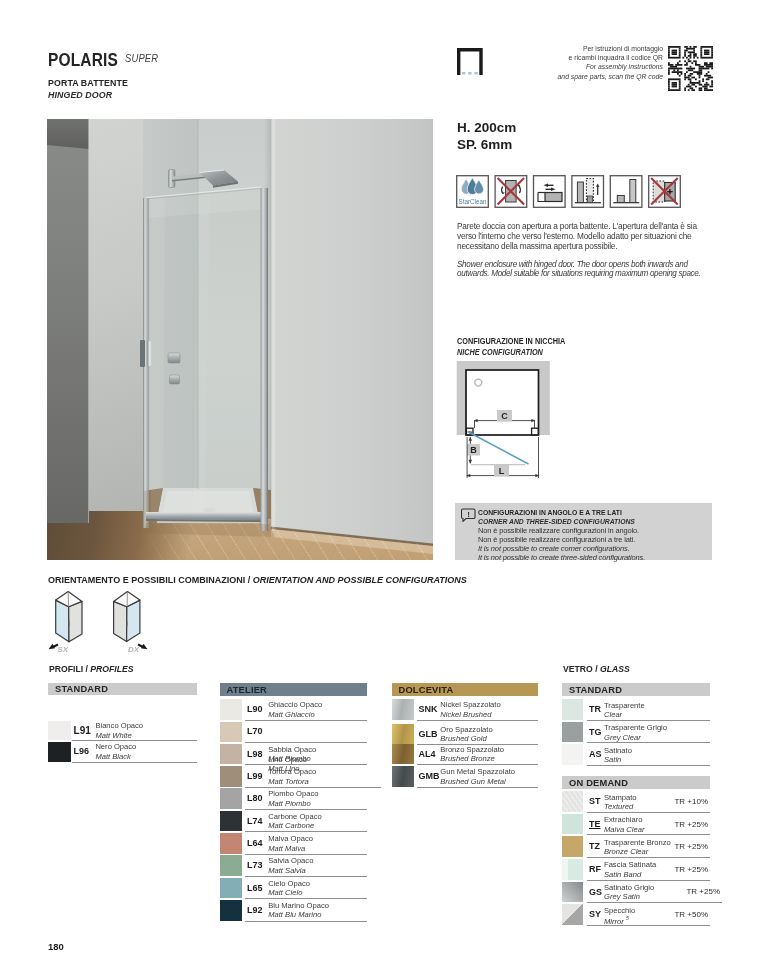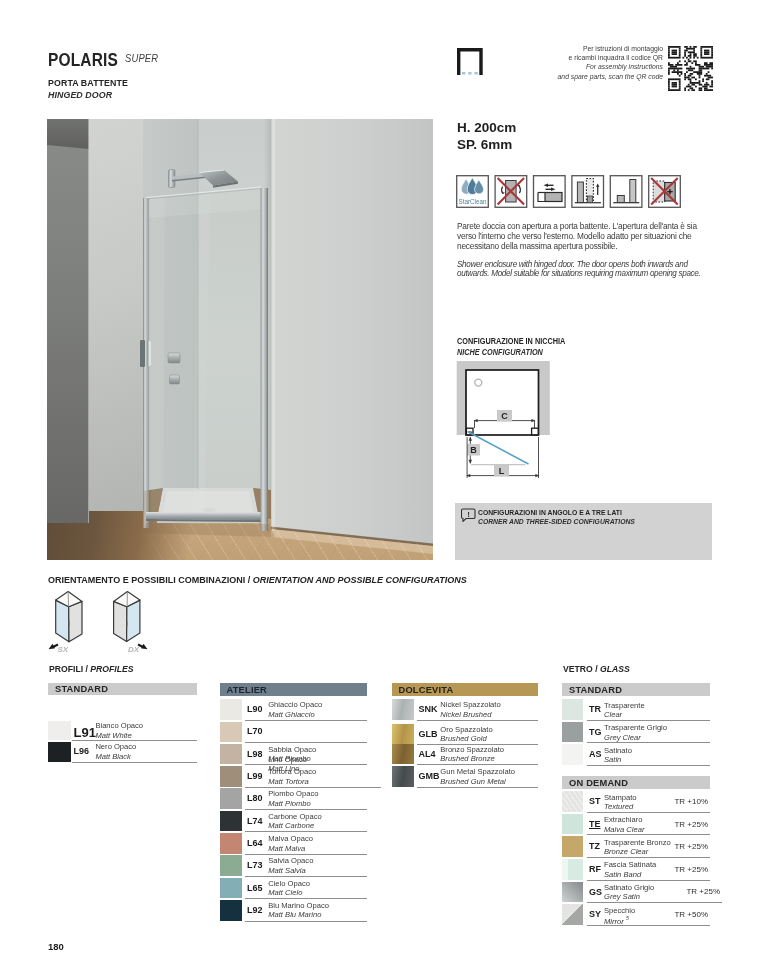--- a/index.html
+++ b/index.html
@@ -406,20 +406,21 @@
 </svg>
 
 <div class="abs" style="left:455px;top:503px;width:257px;height:57px;background:#d2d2d2;">
 
   <svg class="abs" style="left:6px;top:5px;" width="15" height="14" viewBox="0 0 15 14">
     <path d="M2.5 1 h10 a1.5 1.5 0 0 1 1.5 1.5 v6.5 a1.5 1.5 0 0 1 -1.5 1.5 h-7.5 l-3 2.8 v-2.8 h0 a1.5 1.5 0 0 1 -1.5 -1.5 v-6.5 a1.5 1.5 0 0 1 1.5 -1.5 z" fill="none" stroke="#2f2f2f" stroke-width="1.1"></path>
     <text x="7.5" y="8.6" font-size="8" font-weight="bold" fill="#2f2f2f" text-anchor="middle" font-family="Liberation Sans,sans-serif">!</text>
   </svg>
   <div class="abs b" style="left:23px;top:4.5px;font-size:7.9px;color:#242424;transform:scaleX(.86);transform-origin:left top;white-space:nowrap;">CONFIGURAZIONI IN ANGOLO E A TRE LATI</div>
   <div class="abs b i" style="left:23px;top:13.5px;font-size:7.9px;color:#2e2e2e;transform:scaleX(.86);transform-origin:left top;white-space:nowrap;">CORNER AND THREE-SIDED CONFIGURATIONS</div>
+  <div class="abs" style="left:23px;top:23px;font-size:7.5px;line-height:9px;color:#333;letter-spacing:-0.02em;">Non è possibile realizzare configurazioni in angolo.<br>Non è possibile realizzare configurazioni a tre lati.<br><span class="i">It is not possible to create corner configurations.<br>It is not possible to create three-sided configurations.</span></div>
 </div>
 
 <div class="abs b" style="left:48px;top:574.5px;font-size:9px;color:#242424;">ORIENTAMENTO E POSSIBILI COMBINAZIONI / <span class="i">ORIENTATION AND POSSIBLE CONFIGURATIONS</span></div>
 
 <svg class="abs" style="left:44px;top:589px;" width="52" height="66" viewBox="0 0 52 66">
 
   <polygon points="11.7,11.1 24.7,17.7 25,52.8 11.7,43.9" fill="#d4e7f1" stroke="#3a3a3a" stroke-width="1.2" stroke-linejoin="round"></polygon>
 
   <polygon points="24.7,17.7 38,12.4 38,45 25,52.8" fill="#e1e1df" stroke="#3a3a3a" stroke-width="1.2" stroke-linejoin="round"></polygon>
 
@@ -449,21 +450,21 @@
 
 <div class="abs b" style="left:49px;top:662.5px;font-size:9.6px;color:#242424;transform:scaleX(.9);transform-origin:left top;white-space:nowrap;">PROFILI / <span class="i">PROFILES</span></div>
 
 <div class="abs" style="left:48px;top:682.5px;width:149px;height:12.5px;background:#cbcbcb;">
       <span class="b" style="position:absolute;left:7px;top:1.5px;font-size:9.3px;color:#262626;letter-spacing:.2px;">STANDARD</span>
     </div>
 
 
 <div class="abs" style="left:48px;top:719.8px;width:149px;height:21.3px;">
 <div class="abs" style="left:0;top:.8px;width:22.7px;height:19.7px;background:#efeeec;"></div>
-<div class="abs b" style="left:25.6px;top:5.2px;font-size:13px;color:#1c1c1c;">L91</div>
+<div class="abs b" style="left:25.6px;top:5.2px;font-size:10px;color:#1c1c1c;">L91</div>
 <div class="abs" style="left:47.4px;top:1.3px;font-size:7.6px;line-height:9.4px;color:#3a3a3a;white-space:nowrap;">Bianco Opaco<br><span class="i">Matt White</span></div>
 <div class="abs" style="left:23.6px;right:0;top:20.5px;height:1px;background:#8e8e8e;"></div>
 </div>
 
 <div class="abs" style="left:48px;top:741.0999999999999px;width:149px;height:21.3px;">
 <div class="abs" style="left:0;top:.8px;width:22.7px;height:19.7px;background:#1d2123;"></div>
 <div class="abs b" style="left:25.6px;top:5.2px;font-size:9px;color:#1c1c1c;">L96</div>
 <div class="abs" style="left:47.4px;top:1.3px;font-size:7.6px;line-height:9.4px;color:#3a3a3a;white-space:nowrap;">Nero Opaco<br><span class="i">Matt Black</span></div>
 <div class="abs" style="left:23.6px;right:0;top:20.5px;height:1px;background:#8e8e8e;"></div>
 </div>

